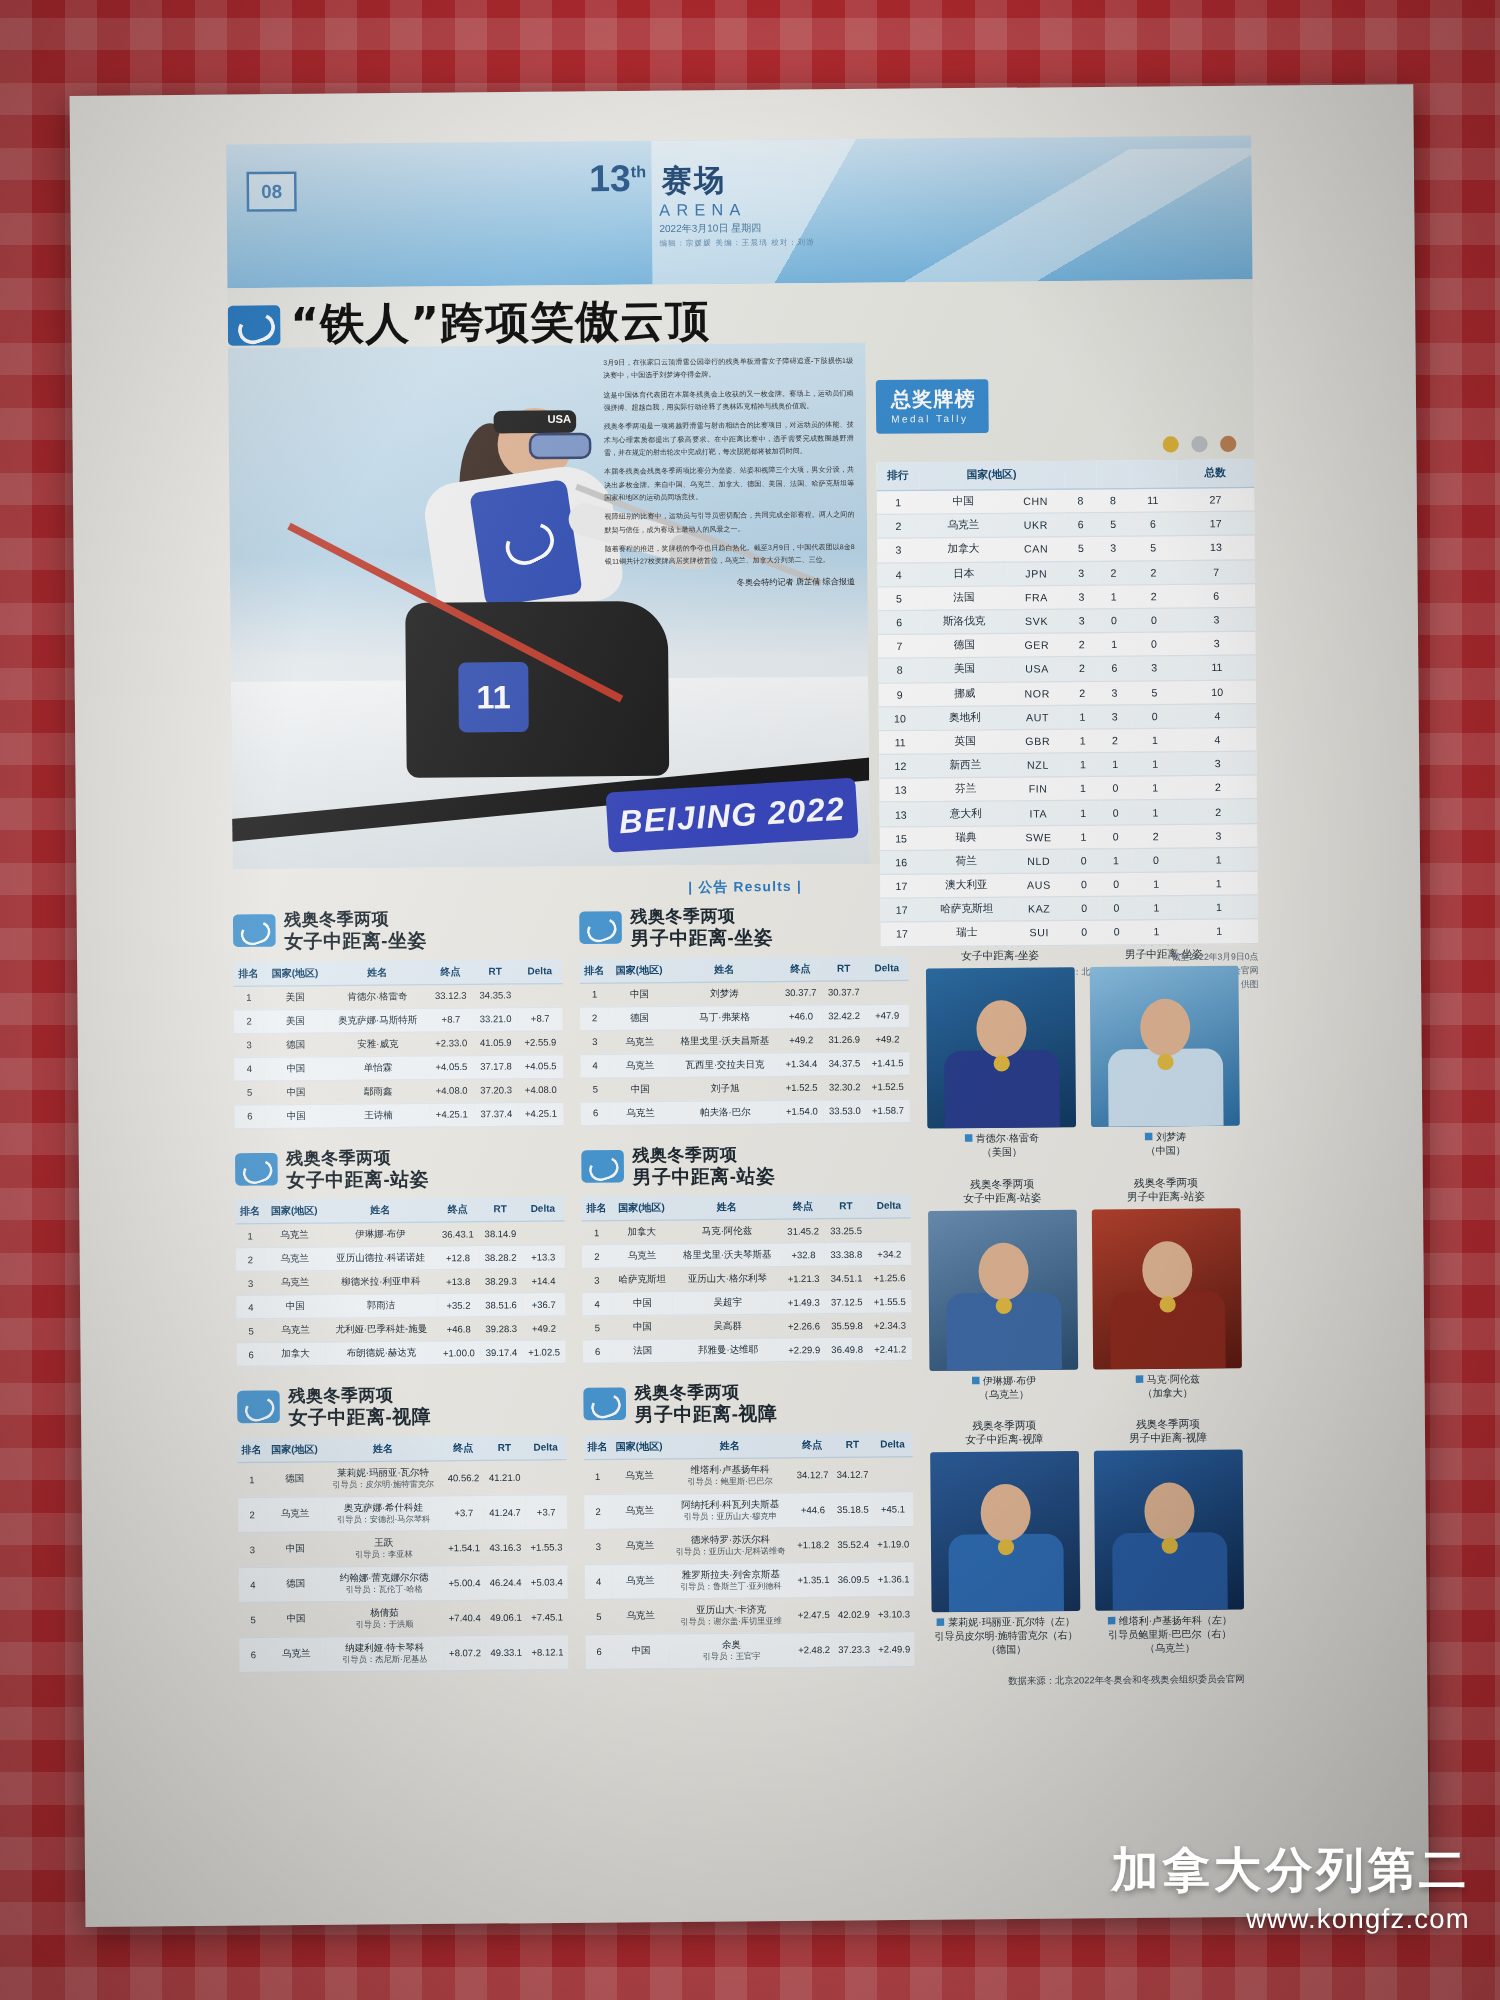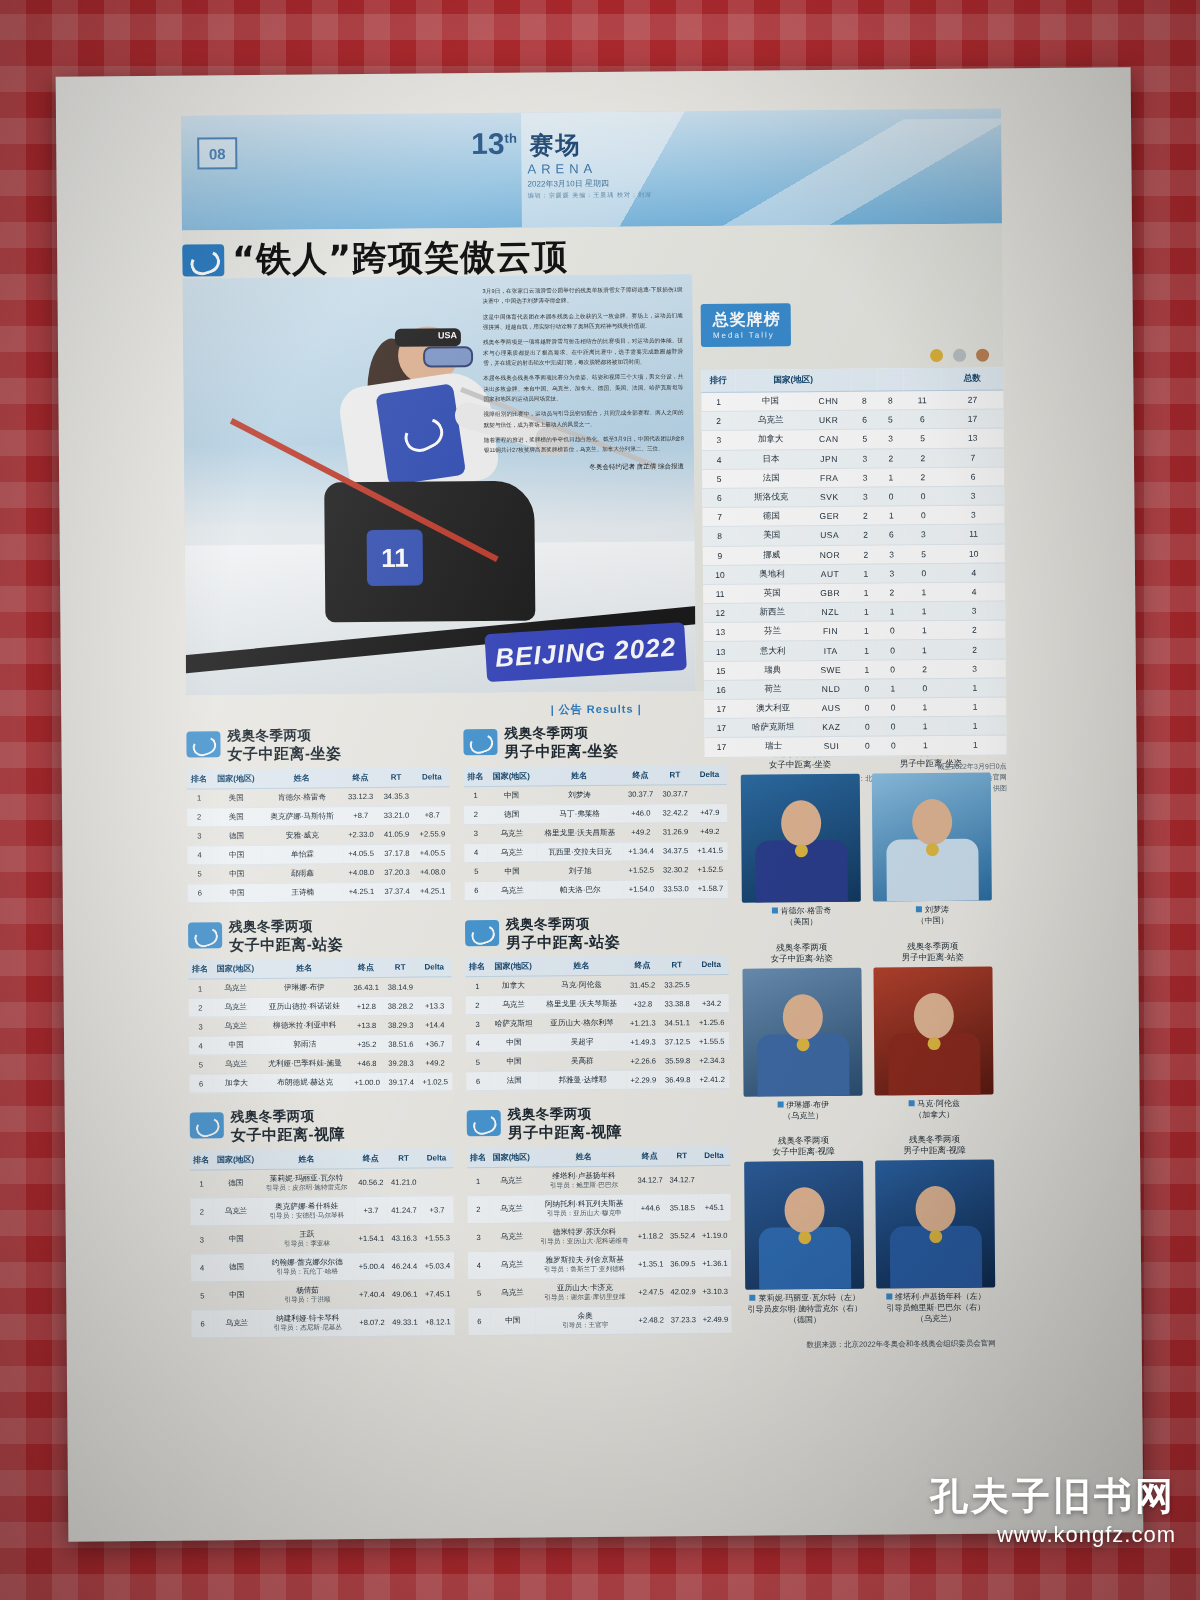--- a/index.html
+++ b/index.html
@@ -918,15 +918,15 @@
         <div class="footer-note">数据来源：北京2022年冬奥会和冬残奥会组织委员会官网</div>
       </div>
     </div>
 
   </div>
 </div>
 
 <div class="vignette"></div>
 
 <div class="wm">
-  <div class="cn">孔夫子旧书网</div>
+  <div class="cn">加拿大分列第二</div>
   <div class="url">www.kongfz.com</div>
 </div>
 
 </body></html>

